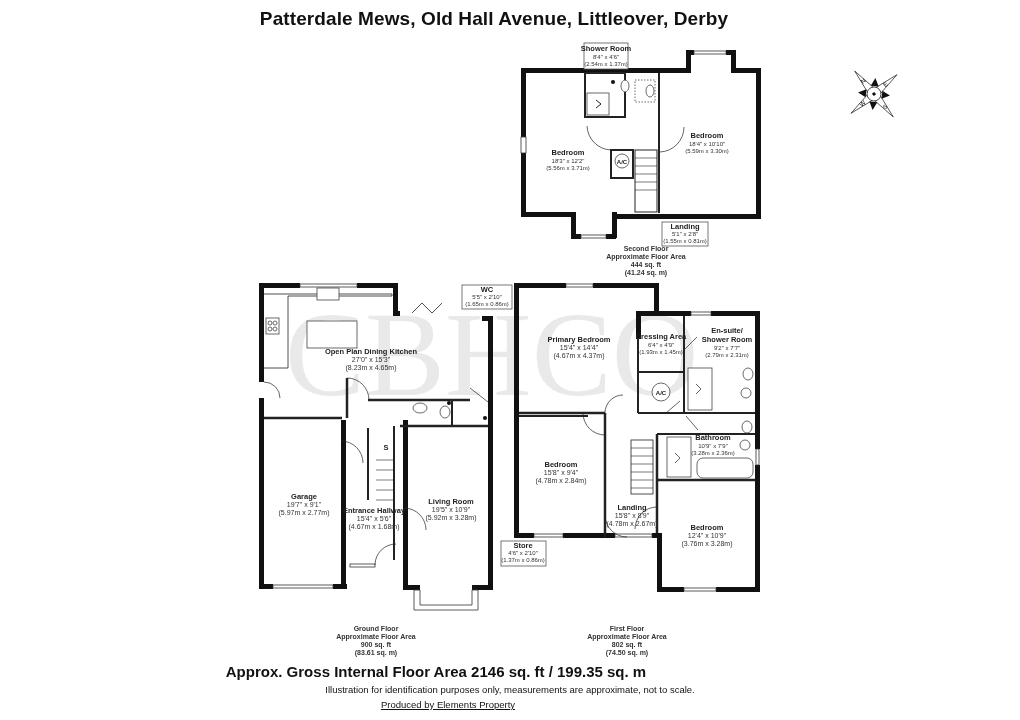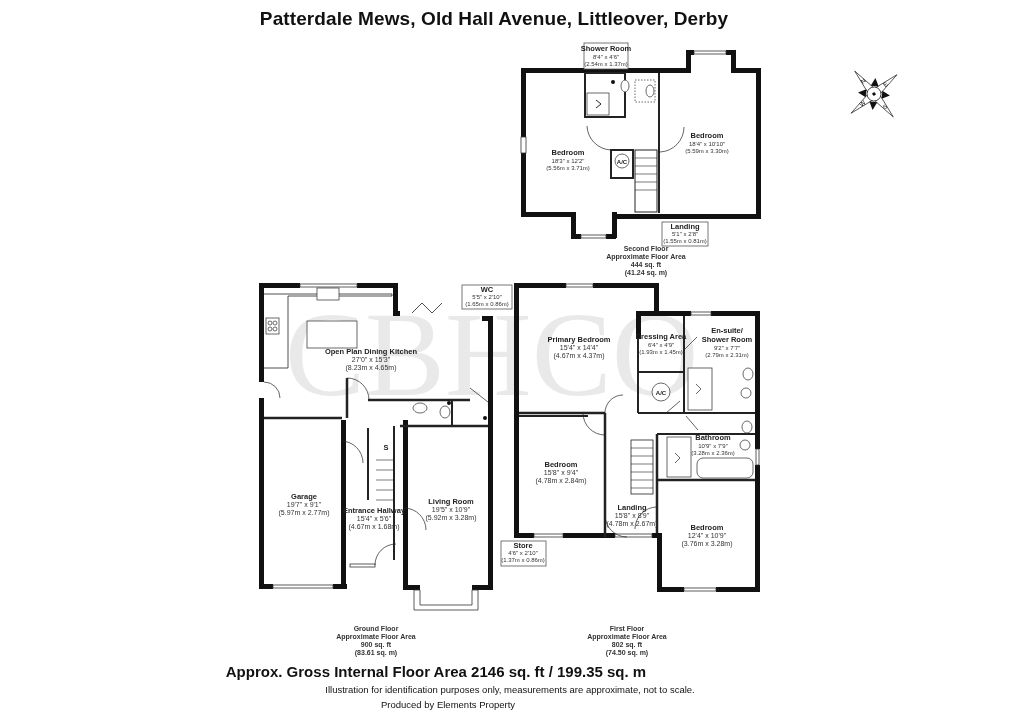--- a/index.html
+++ b/index.html
@@ -5,21 +5,21 @@
   html, body { margin: 0; padding: 0; background: #ffffff; }
   body { width: 1020px; height: 720px; position: relative; overflow: hidden;
          font-family: "Liberation Sans", sans-serif; color: #111; }
   .title { position: absolute; left: 0; width: 988px; top: 8px; text-align: center;
            font-size: 19px; font-weight: bold; letter-spacing: 0.1px; }
   .footer-main { position: absolute; left: 0; width: 872px; top: 663px; text-align: center;
                  font-size: 15px; font-weight: bold; }
   .footer-note { position: absolute; left: 0; width: 1020px; top: 684px; text-align: center;
                  font-size: 9.5px; }
   .footer-prod { position: absolute; left: 0; width: 896px; top: 699px; text-align: center;
-                 font-size: 9.5px; }
+                 font-size: 9.5px; text-decoration: underline; }
   svg.plan { position: absolute; left: 0; top: 0; }
   .wall { fill: #111; }
   .thin { stroke: #222; stroke-width: 1; fill: none; }
   .fix { stroke: #444; stroke-width: 0.8; fill: #fff; }
   .win { fill: #fff; stroke: #333; stroke-width: 0.8; }
   .lbl-name { font-family: "Liberation Sans", sans-serif; font-size: 7.5px; font-weight: bold; fill: #222; text-anchor: middle; }
   .lbl-dim { font-family: "Liberation Sans", sans-serif; font-size: 7px; fill: #333; text-anchor: middle; }
   .floor-lbl { font-family: "Liberation Sans", sans-serif; font-size: 7px; font-weight: bold; fill: #333; text-anchor: middle; }
   .box { fill: #fff; stroke: #555; stroke-width: 0.8; }
   .wm { font-family: "Liberation Serif", serif; font-size: 120px; fill: #d8d8d8; opacity: 0.55; }

